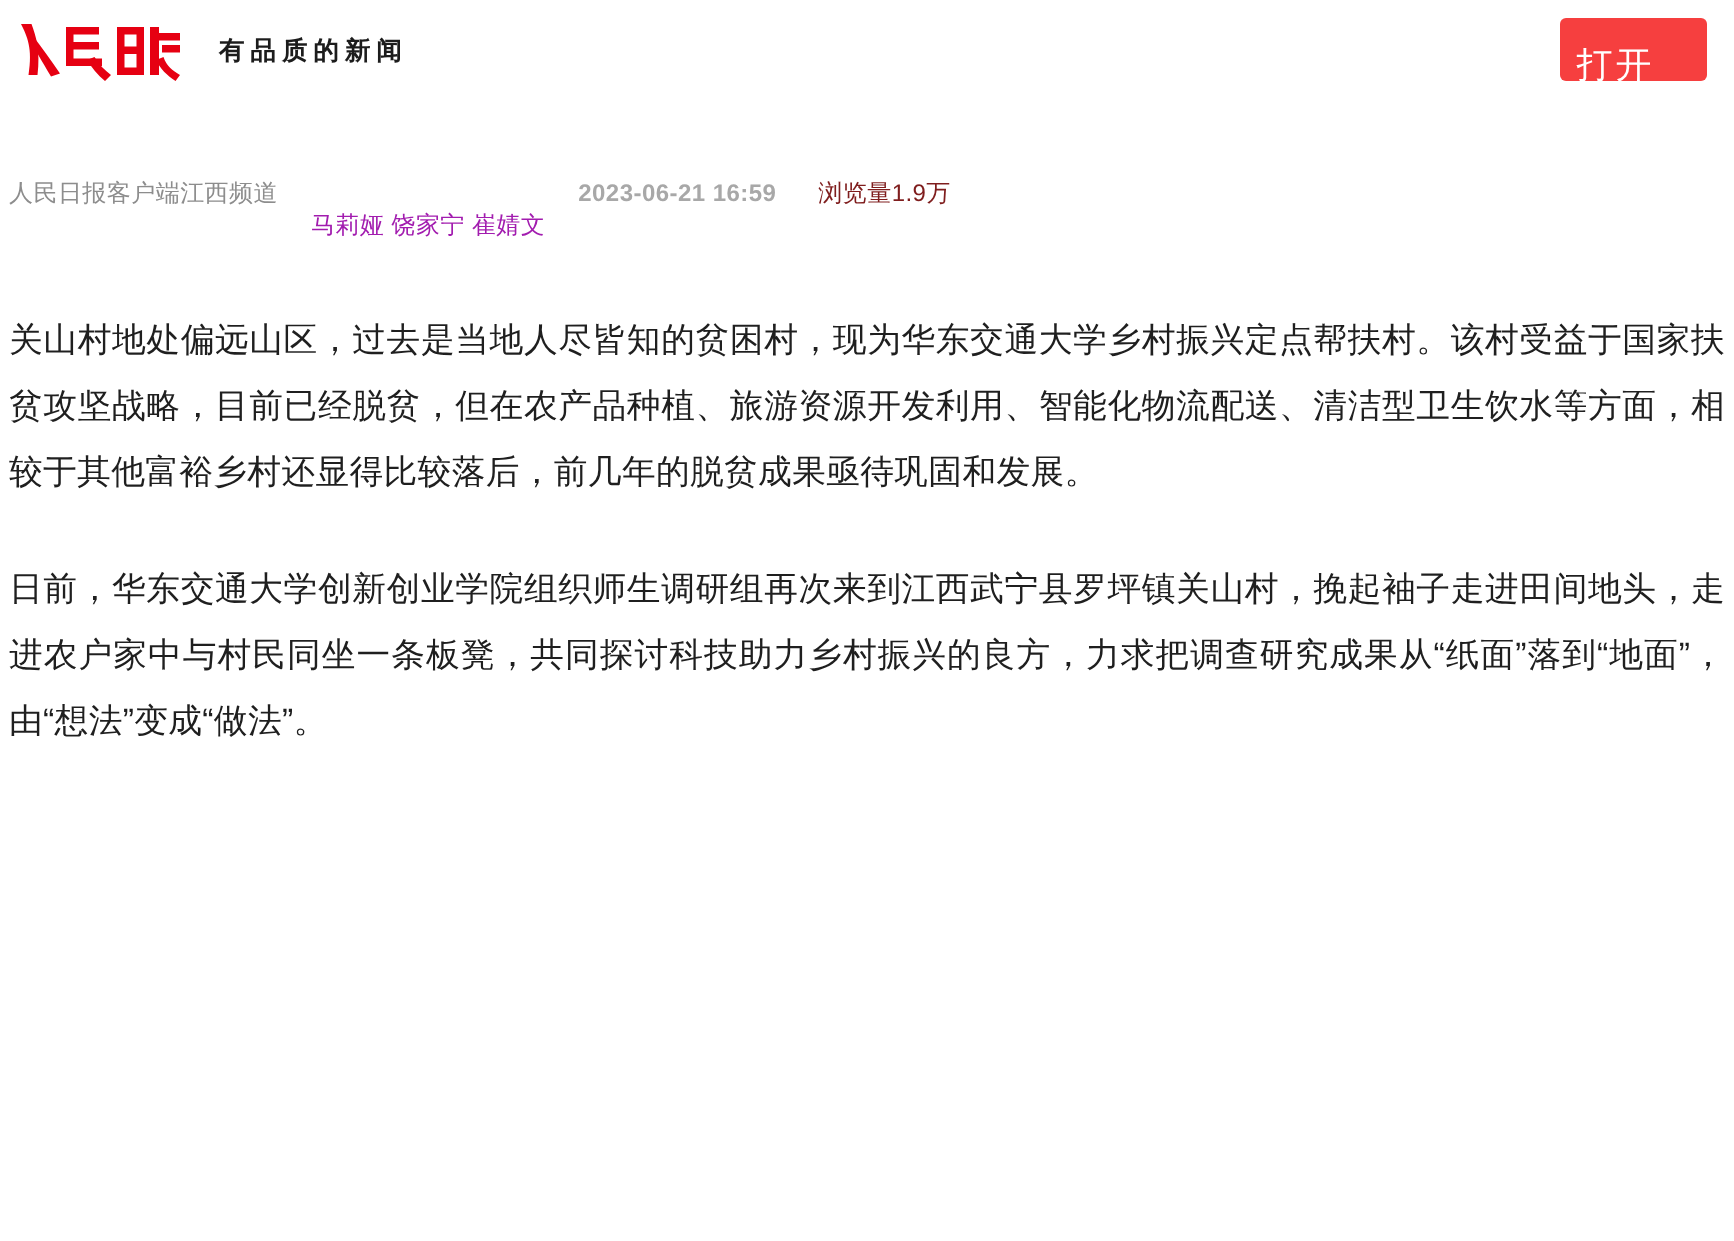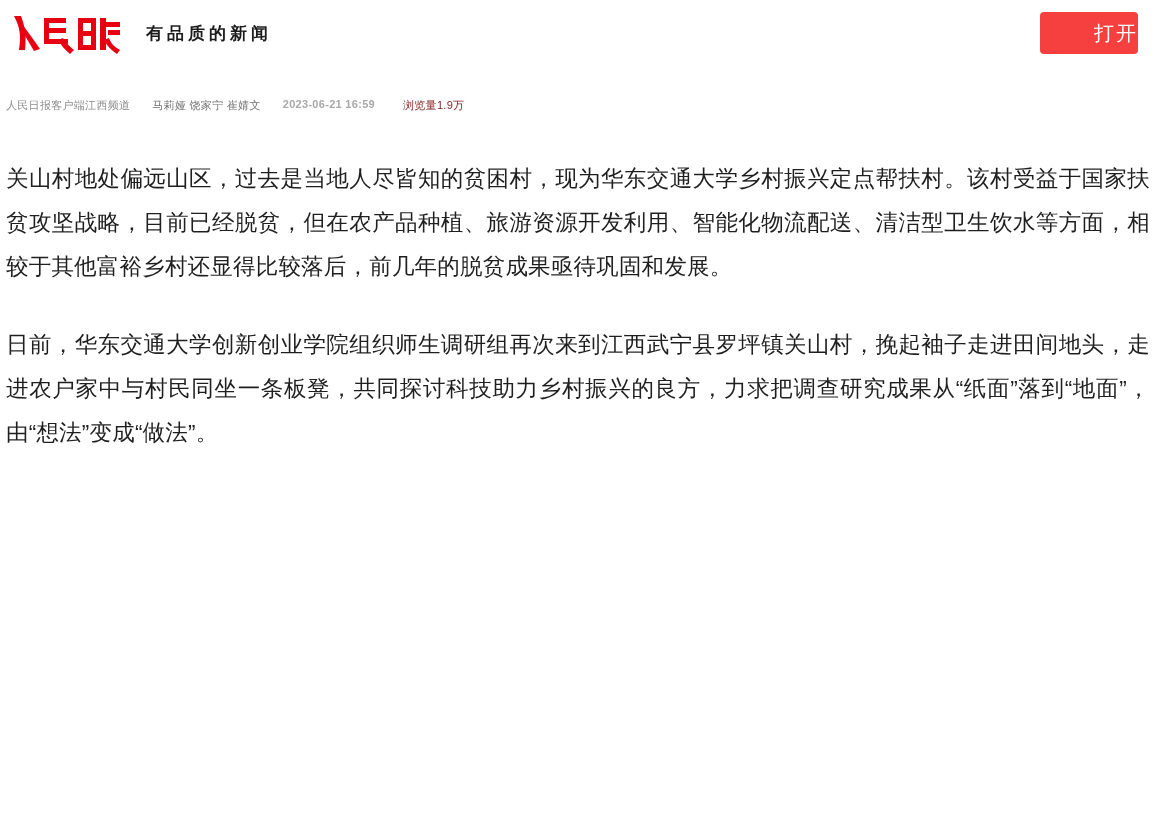--- a/index.html
+++ b/index.html
@@ -51,52 +51,53 @@
     white-space: nowrap;
   }
   .header-spacer { flex: 1 1 auto; }
   .open-btn {
     width: 98px;
     height: 42px;
     background: #f63f3f;
     border: none;
     border-radius: 4px;
     color: #ffffff;
-    font-size: 20px;
+    font-size: 24px;
     letter-spacing: 2px;
     font-family: "Liberation Sans", sans-serif;
     cursor: pointer;
     line-height: 42px;
-    text-align: right;
-    padding: 0;
+    text-align: left;
+    padding: 11px;
   }
 
   
   .article {
     padding: 6px 6px 0 6px;
   }
   .headline {
     font-family: "Liberation Sans", sans-serif;
     font-weight: bold;
     font-size: 32px;
     line-height: 46px;
     color: #1a1a1a;
     margin: 16px 0 0 0;
     letter-spacing: 0.5px;
   }
   .meta {
     margin-top: 26px;
-    font-size: 11px;
+    font-size: 16px;
     color: #9a9a9a;
     display: flex;
+    align-items: center;
     flex-wrap: nowrap;
     letter-spacing: 0.3px;
   }
   .meta .src { color: #8d8d8d; }
-  .meta .authors { margin-left: 22px; color: #737373; }
+  .meta .authors { margin-left: 22px; color: #a21caf; margin-top: 42px; }
   .meta .time { margin-left: 22px; color: #a8a8a8; font-weight: bold; }
   .meta .views { margin-left: 28px; color: #7f1d1d; }
 
   .body-text {
     margin-top: 44px;
   }
   .para {
     font-size: 22.5px;
     line-height: 44px;
     color: #1f1f1f;

